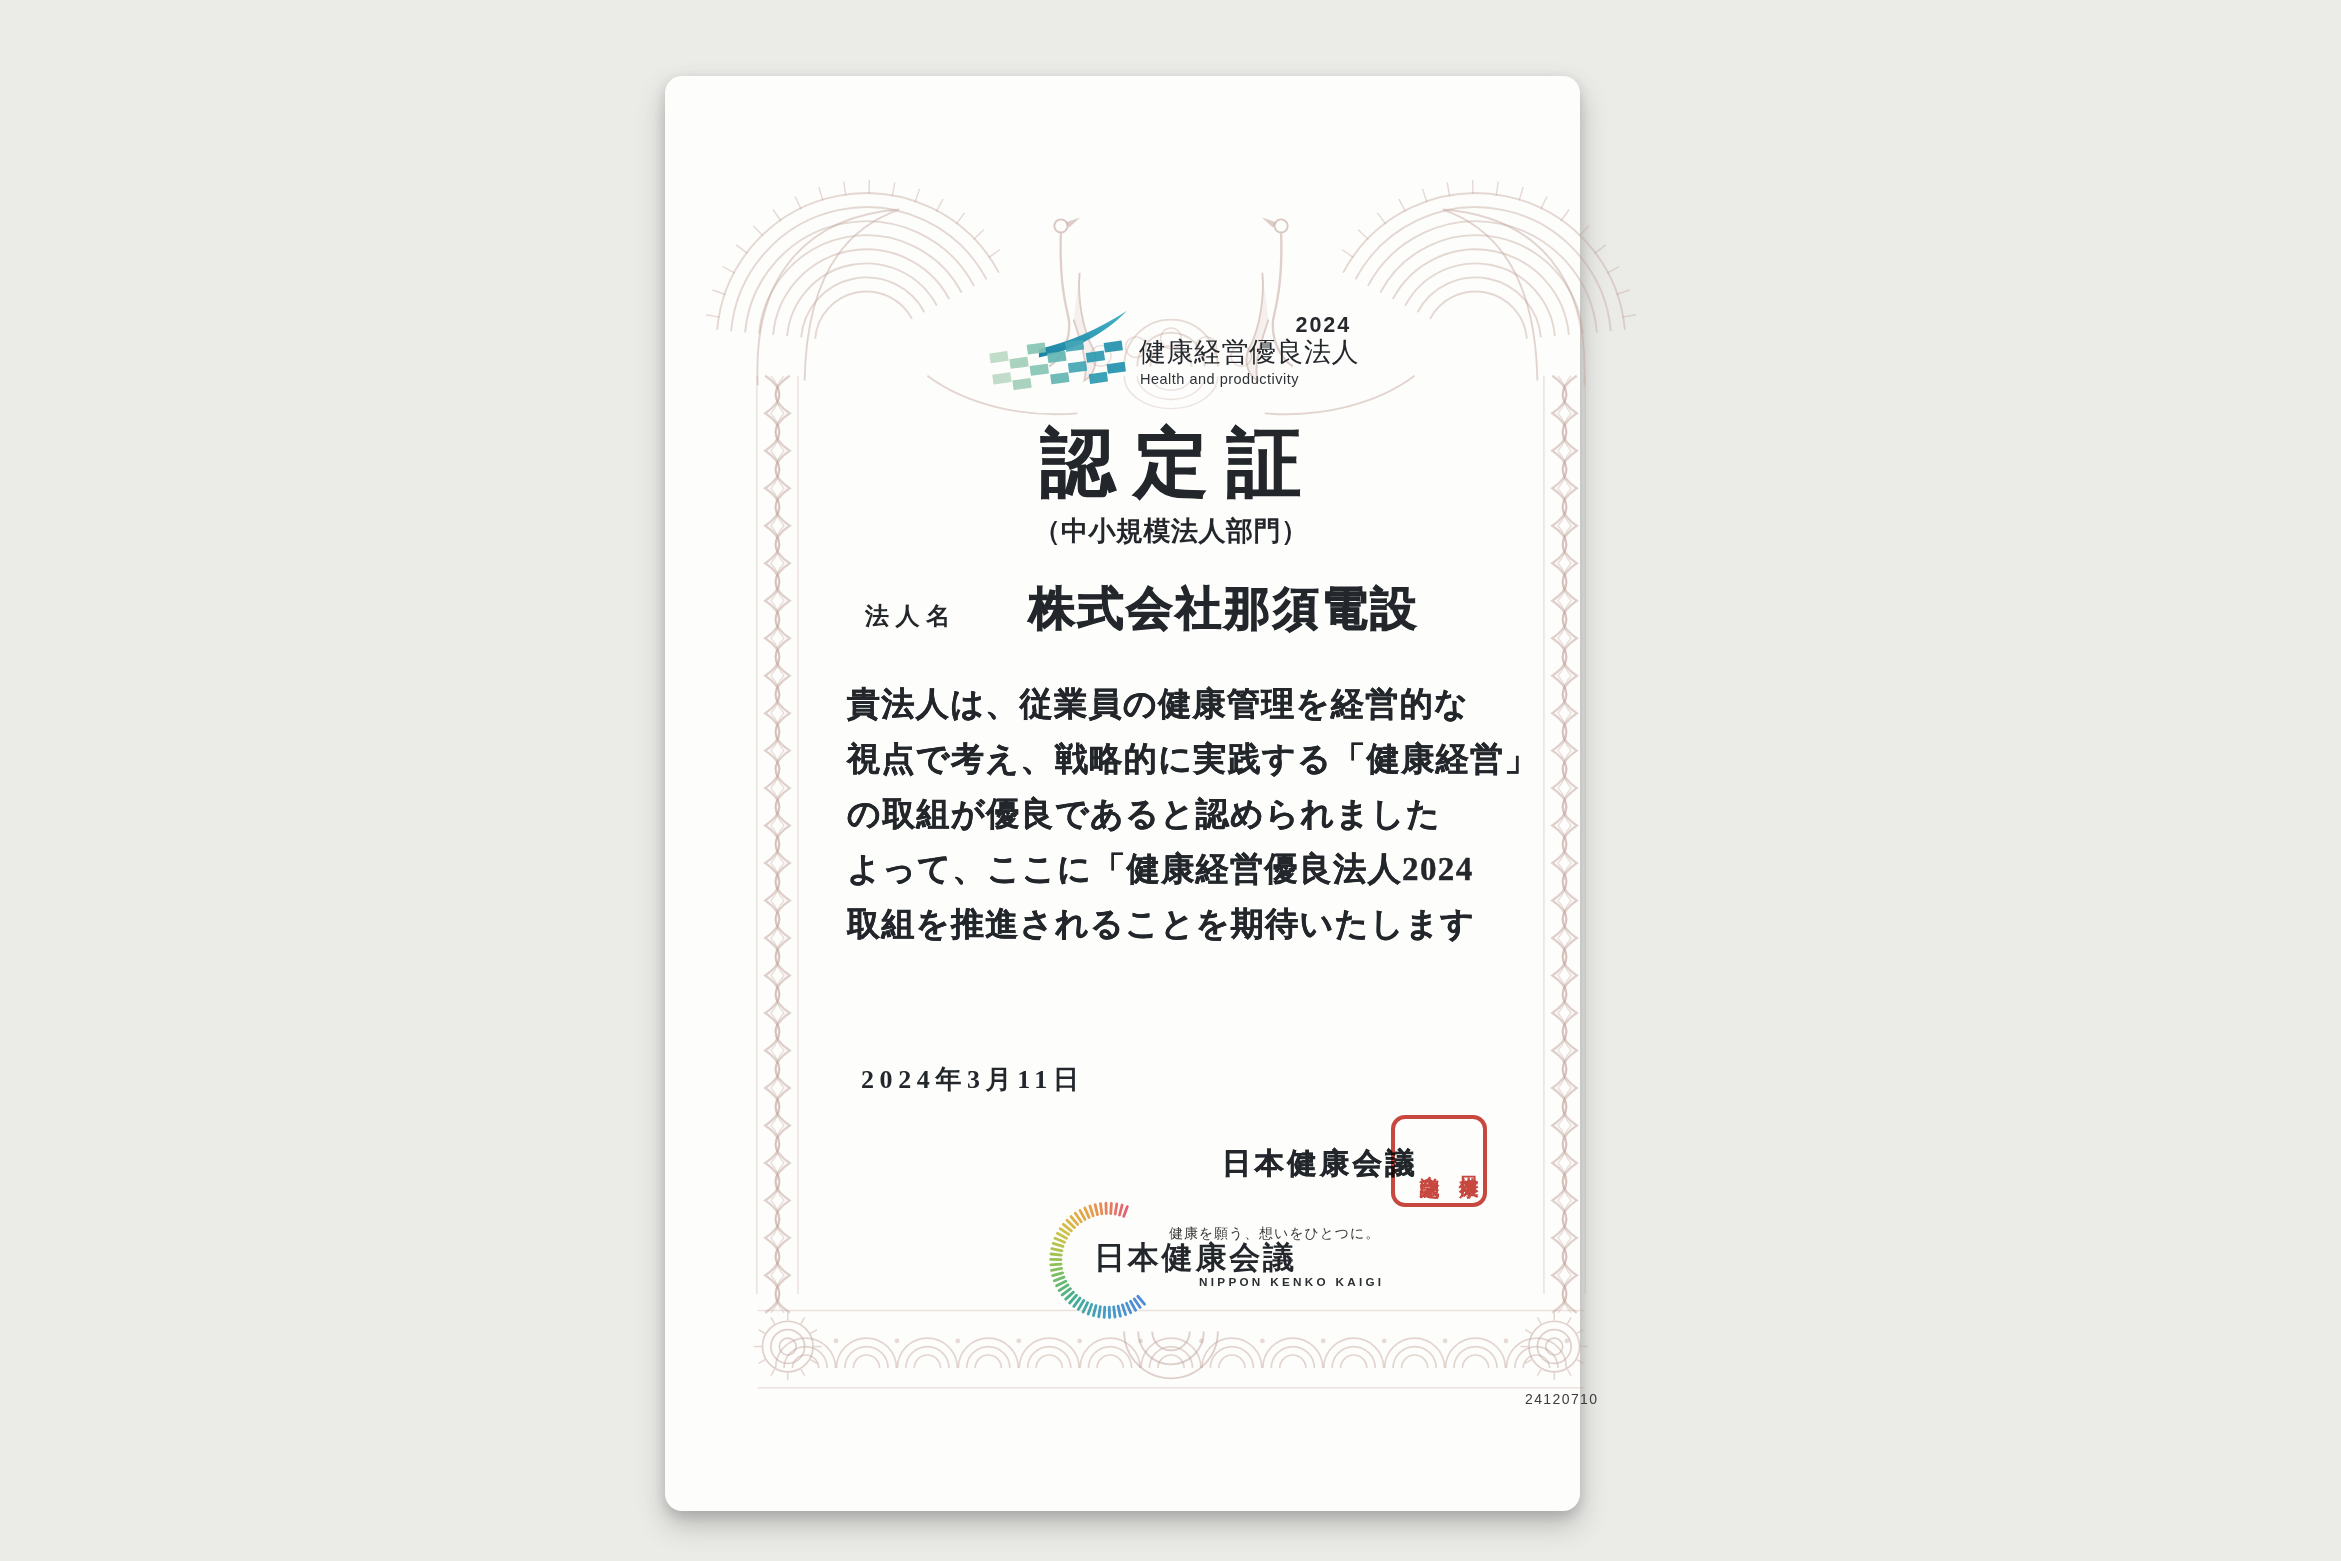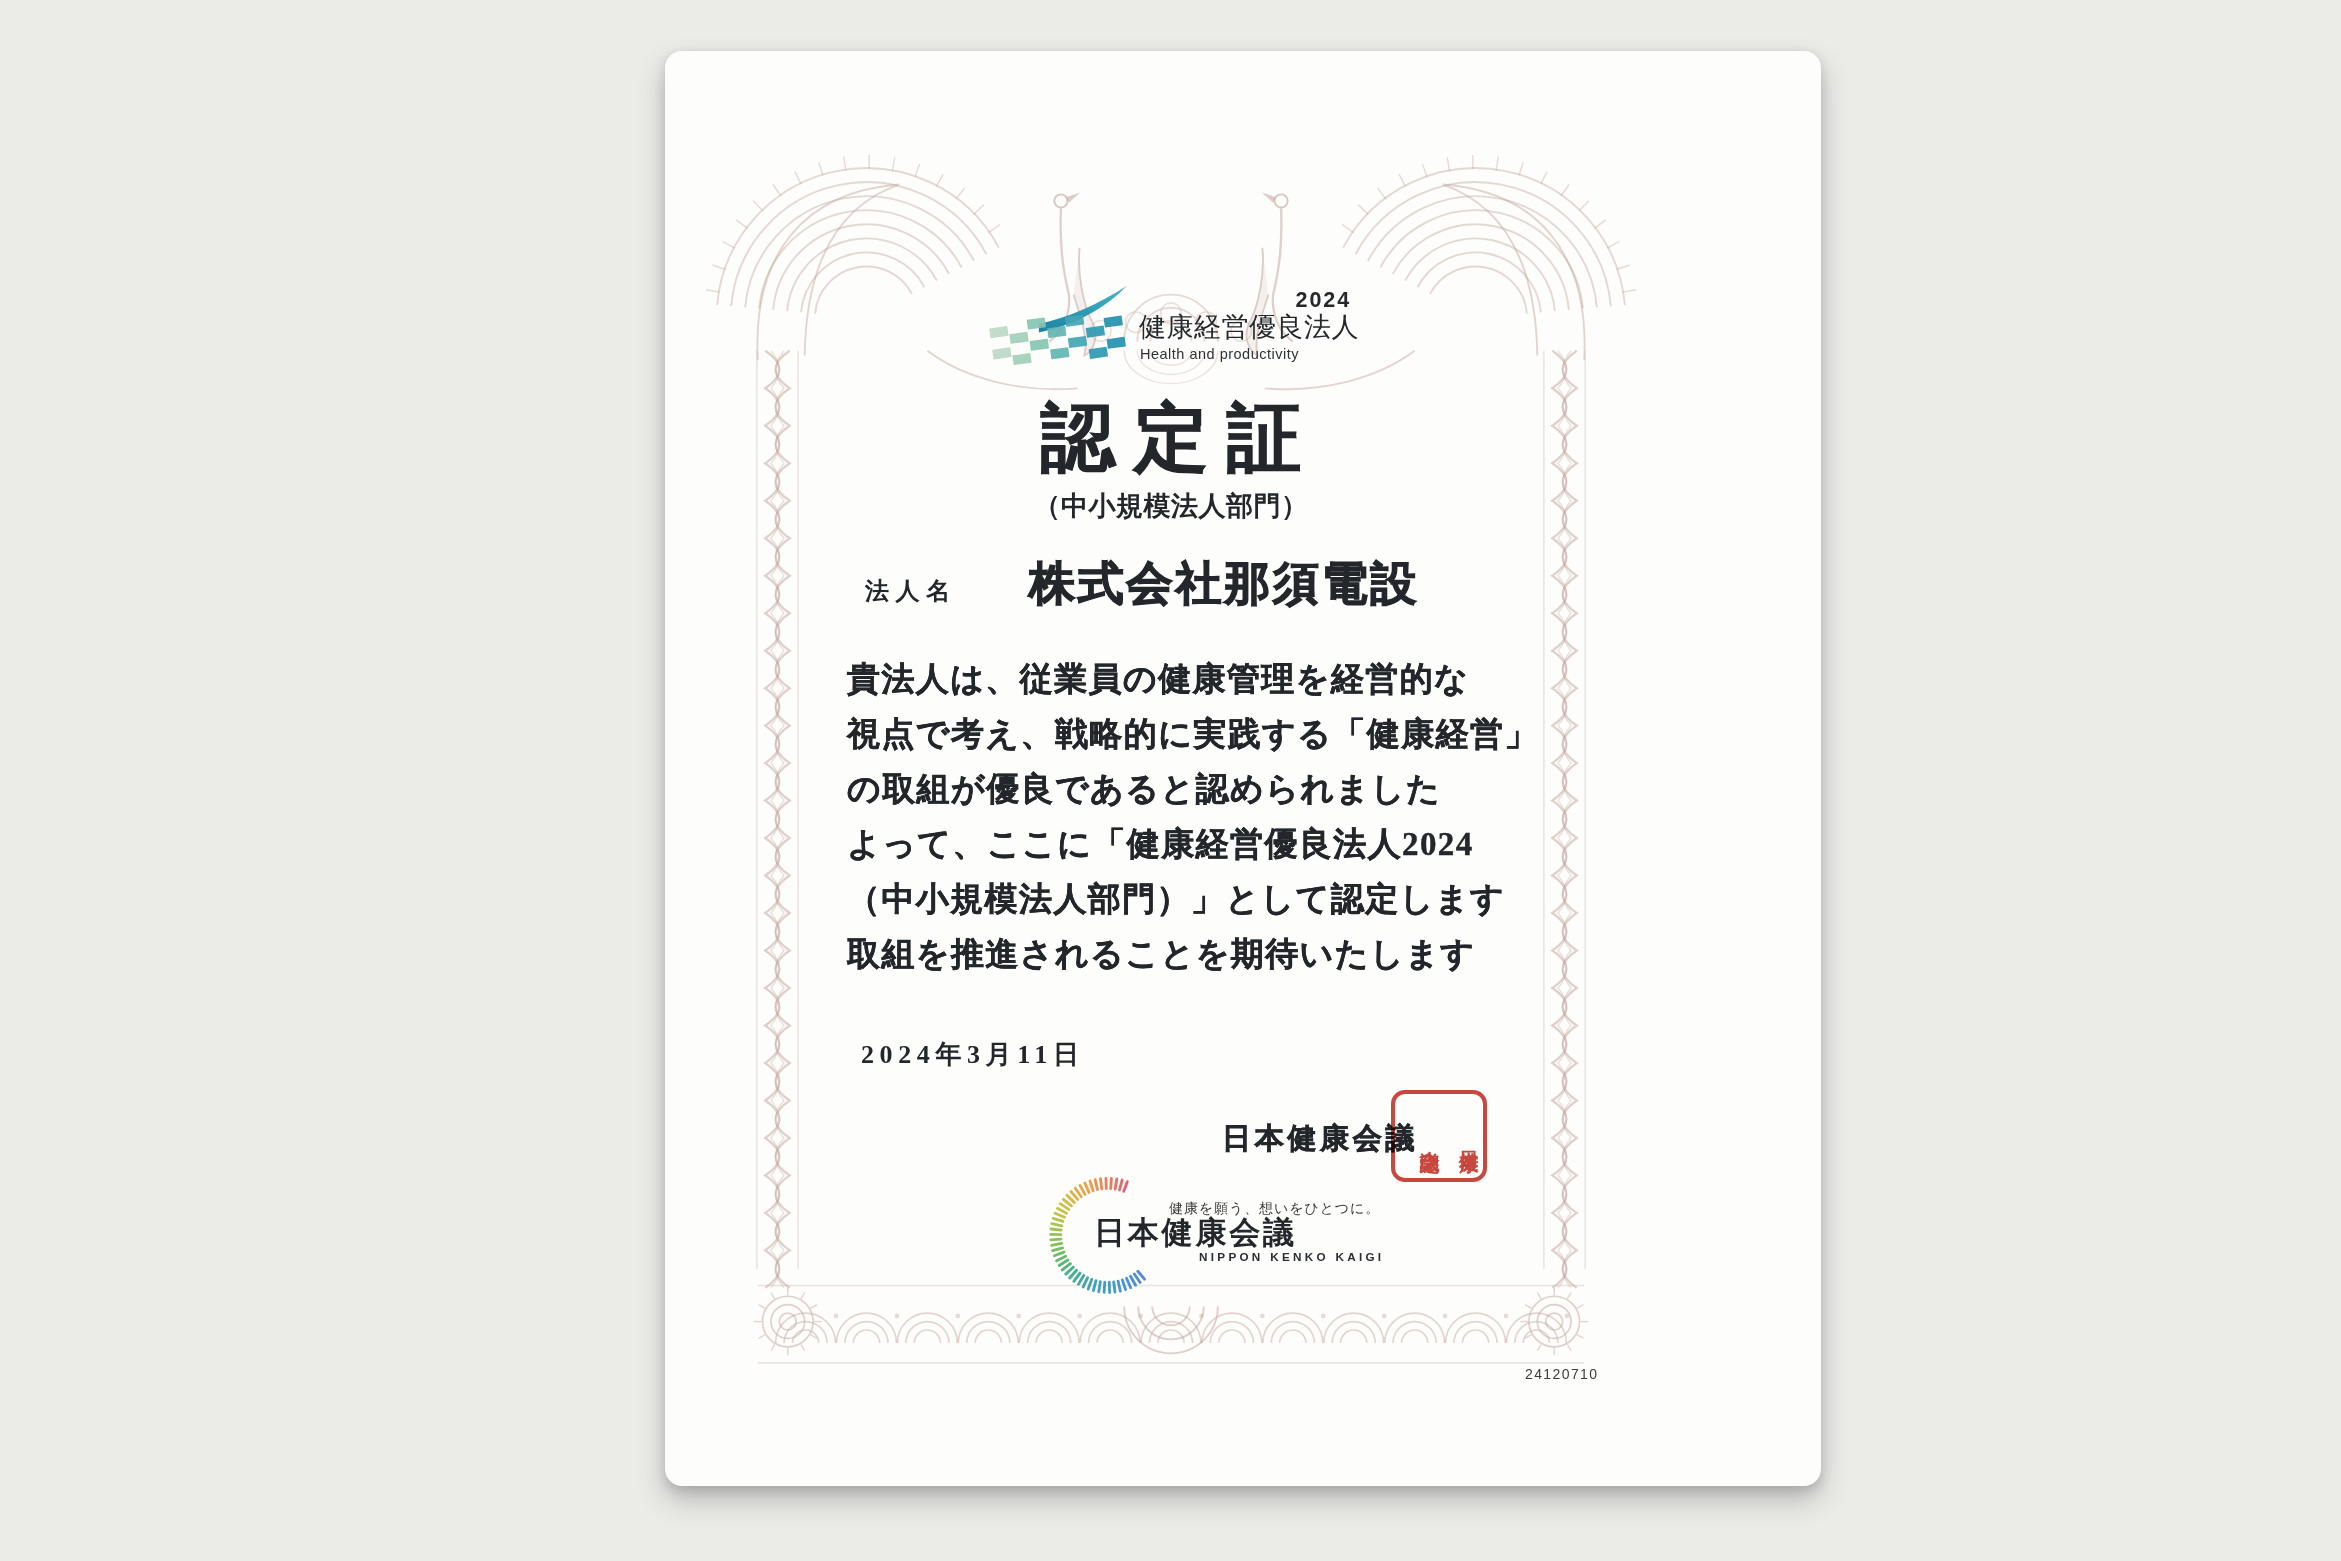--- a/index.html
+++ b/index.html
@@ -1,18 +1,18 @@
 <!DOCTYPE html>
 <html style="font-size:7.5px"><head>
 <meta charset="utf-8">
 <style>
   html,body{margin:0;padding:0;background:#ebebe8;}
   .stage{position:relative;width:2342px;height:1562px;background:#ebebe8;overflow:hidden;
          font-family:"Liberation Serif","DejaVu Serif",serif;color:#23272b;}
-  .paper{position:absolute;left:665px;top:51px;width:1156px;height:1435px;background:#fdfdfb;
+  .paper{position:absolute;left:665px;top:76px;width:915px;height:1435px;background:#fdfdfb;
          border-radius:17px;box-shadow:0 14px 28px rgba(70,70,70,.30),0 4.7px 10.3px rgba(70,70,70,.18);}
   .orn{position:absolute;left:0;top:0;width:1012px;height:1435px;pointer-events:none;}
   .abs{position:absolute;white-space:nowrap;}
 
   
   .flag{position:absolute;left:323px;top:232px;width:141px;height:83px;}
   .logo-year{left:545px;top:237px;width:141px;text-align:right;font-family:"Liberation Sans","DejaVu Sans",sans-serif;
              font-size:21.5px;font-weight:700;letter-spacing:1.9px;color:#26292c;}
   .logo-jp{left:474px;top:258px;font-family:"Liberation Sans","DejaVu Sans",sans-serif;font-size:27px;
            font-weight:500;letter-spacing:0.5px;color:#24282c;}
@@ -311,21 +311,20 @@
     <div class="abs cert-title">認定証</div>
     <div class="abs cert-category">（中小規模法人部門）</div>
     <div class="abs name-label">法人名</div>
     <div class="abs corp-name">株式会社那須電設</div>
 
     <div class="body-block">
       <div class="body-line">貴法人は、従業員の健康管理を経営的な</div>
       <div class="body-line">視点で考え、戦略的に実践する「健康経営」</div>
       <div class="body-line">の取組が優良であると認められました</div>
       <div class="body-line">よって、ここに「健康経営優良法人2024</div>
-      <div class="body-line">（中小規模法人部門）」として認定します</div>
       <div class="body-line">取組を推進されることを期待いたします</div>
     </div>
 
     <div class="abs cert-date">2024年3月11日</div>
     <div class="abs issuer-sig">日本健康会議</div>
 
     <div class="seal" aria-label="日本健康会議之印">
       <span class="seal-col">会議之印</span>
       <span class="seal-col">日本健康</span>
     </div>

